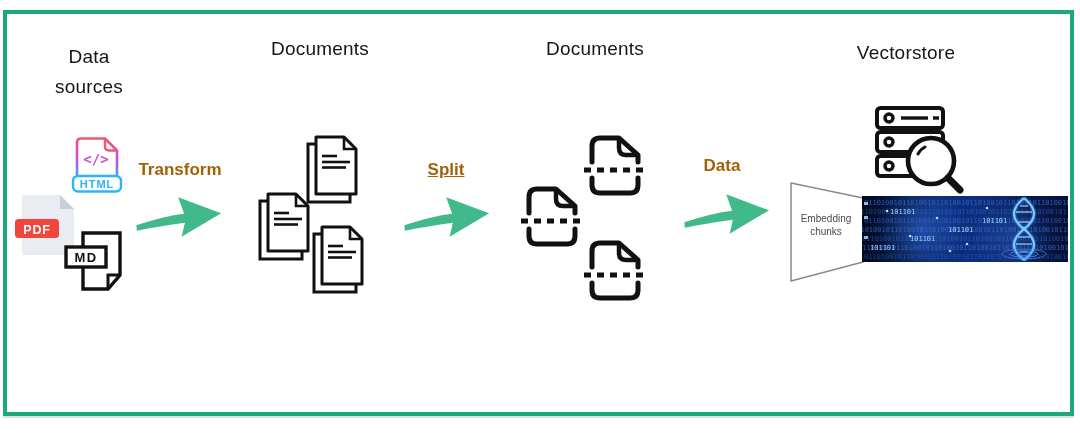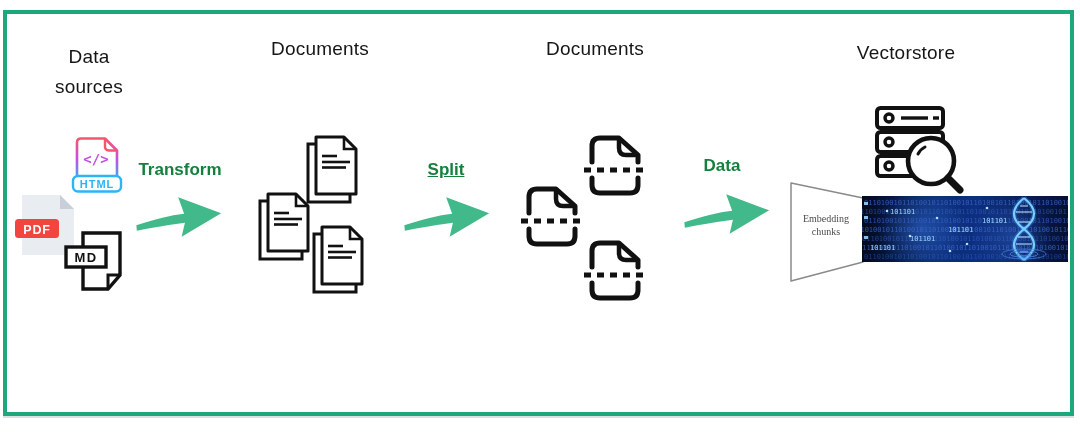--- a/index.html
+++ b/index.html
@@ -11,27 +11,27 @@
     position:absolute;left:3px;top:10px;width:1071px;height:406px;
     border:4px solid #1ca87c;box-sizing:border-box;background:#fff;
     box-shadow:0 2px 0 rgba(120,130,140,.25);
   }
   .stage-title{
     position:absolute;text-align:center;font-size:19px;line-height:30px;
     color:#161616;letter-spacing:.2px;white-space:nowrap;
   }
   .flow-label{
     position:absolute;text-align:center;font-size:17px;font-weight:bold;
-    color:#15803d;white-space:nowrap;
+    color:#a16207;white-space:nowrap;
   }
   .abs{position:absolute;}
   .arrow-wrap{position:absolute;transform:rotate(-5deg);}
   .emb-label{
     position:absolute;left:791px;top:212px;width:70px;text-align:center;
-    font-size:10px;line-height:13px;color:#4a4a4a;font-family:Liberation Serif, serif;
+    font-size:10px;line-height:13px;color:#4a4a4a;
   }
   .binary-panel{
     position:absolute;left:862px;top:196px;width:206px;height:66px;
     overflow:hidden;background:#06123a;
   }
   svg{display:block;}
 </style>
 </head>
 <body>
 

